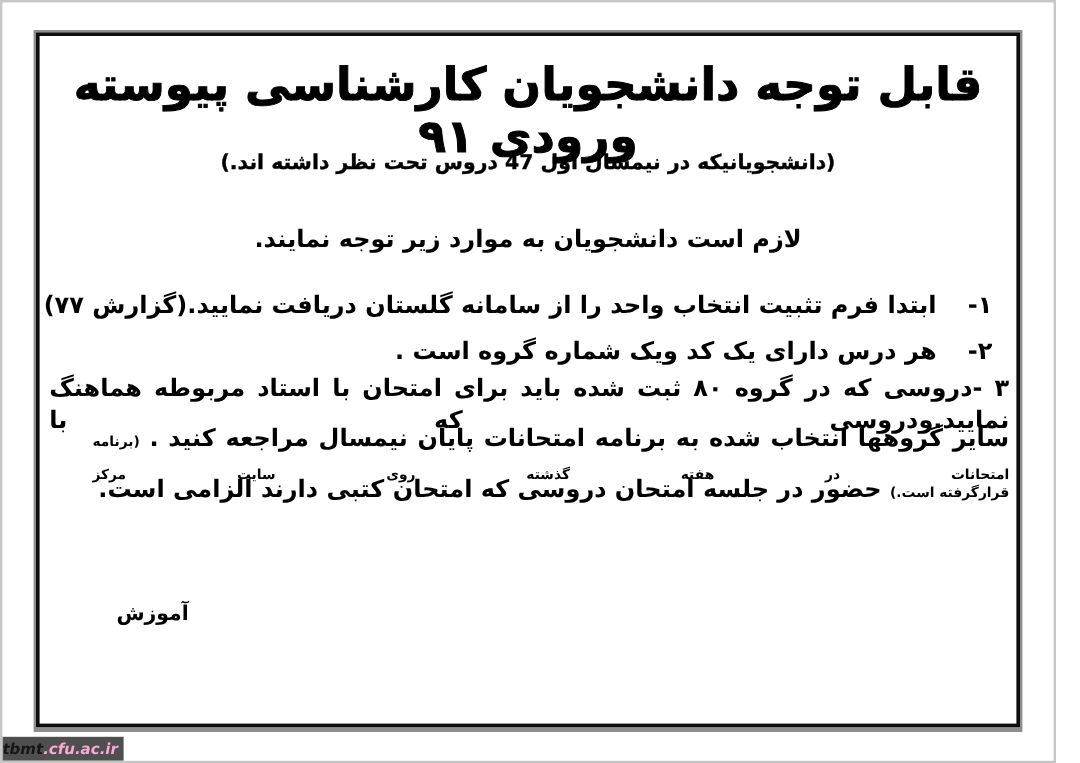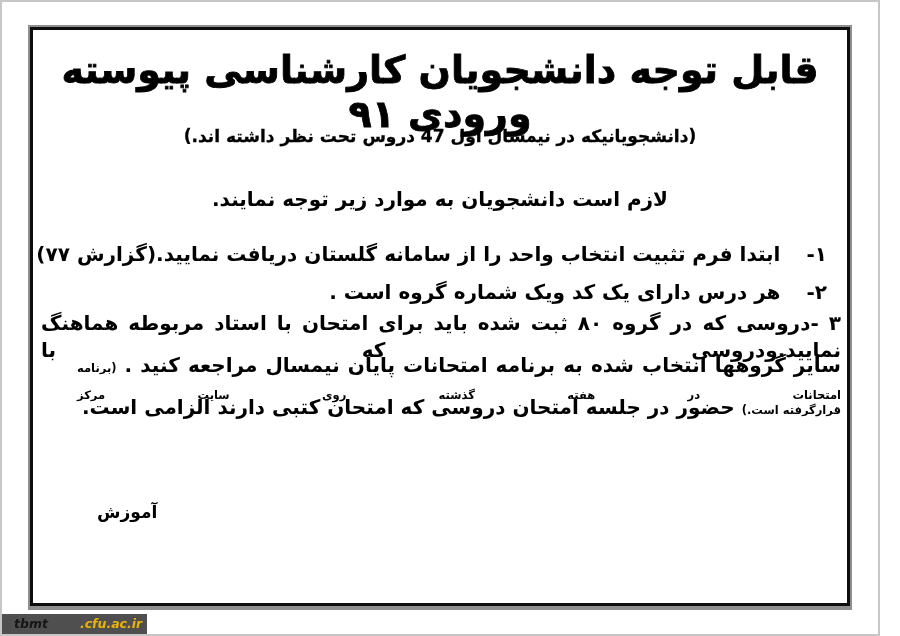--- a/index.html
+++ b/index.html
@@ -70,29 +70,29 @@
   }
   .signature{
     top:472px;left:64px;
     font-size:17px;font-weight:bold;
   }
   .watermark{
     position:absolute;left:0;bottom:0;
     height:20px;
     background:#4f4f4f;
     display:flex;align-items:center;
-    padding:0 5px 0 12px;
+    padding:0 5px 0 0;
     font-style:italic;font-weight:bold;
     font-size:12.5px;
     direction:ltr;
     line-height:20px;
     white-space:nowrap;
   }
   .wm-prefix{color:#161616;}
-  .wm-suffix{color:#eab308;margin-left:32px;}
+  .wm-suffix{color:#f9a8d4;}
 </style>
 </head>
 <body>
 
 <div class="page">
 
   <div class="frame-shadow">
     <div class="frame">
 
       <div class="abs title">قابل توجه دانشجویان کارشناسی پیوسته ورودی ۹۱</div>

